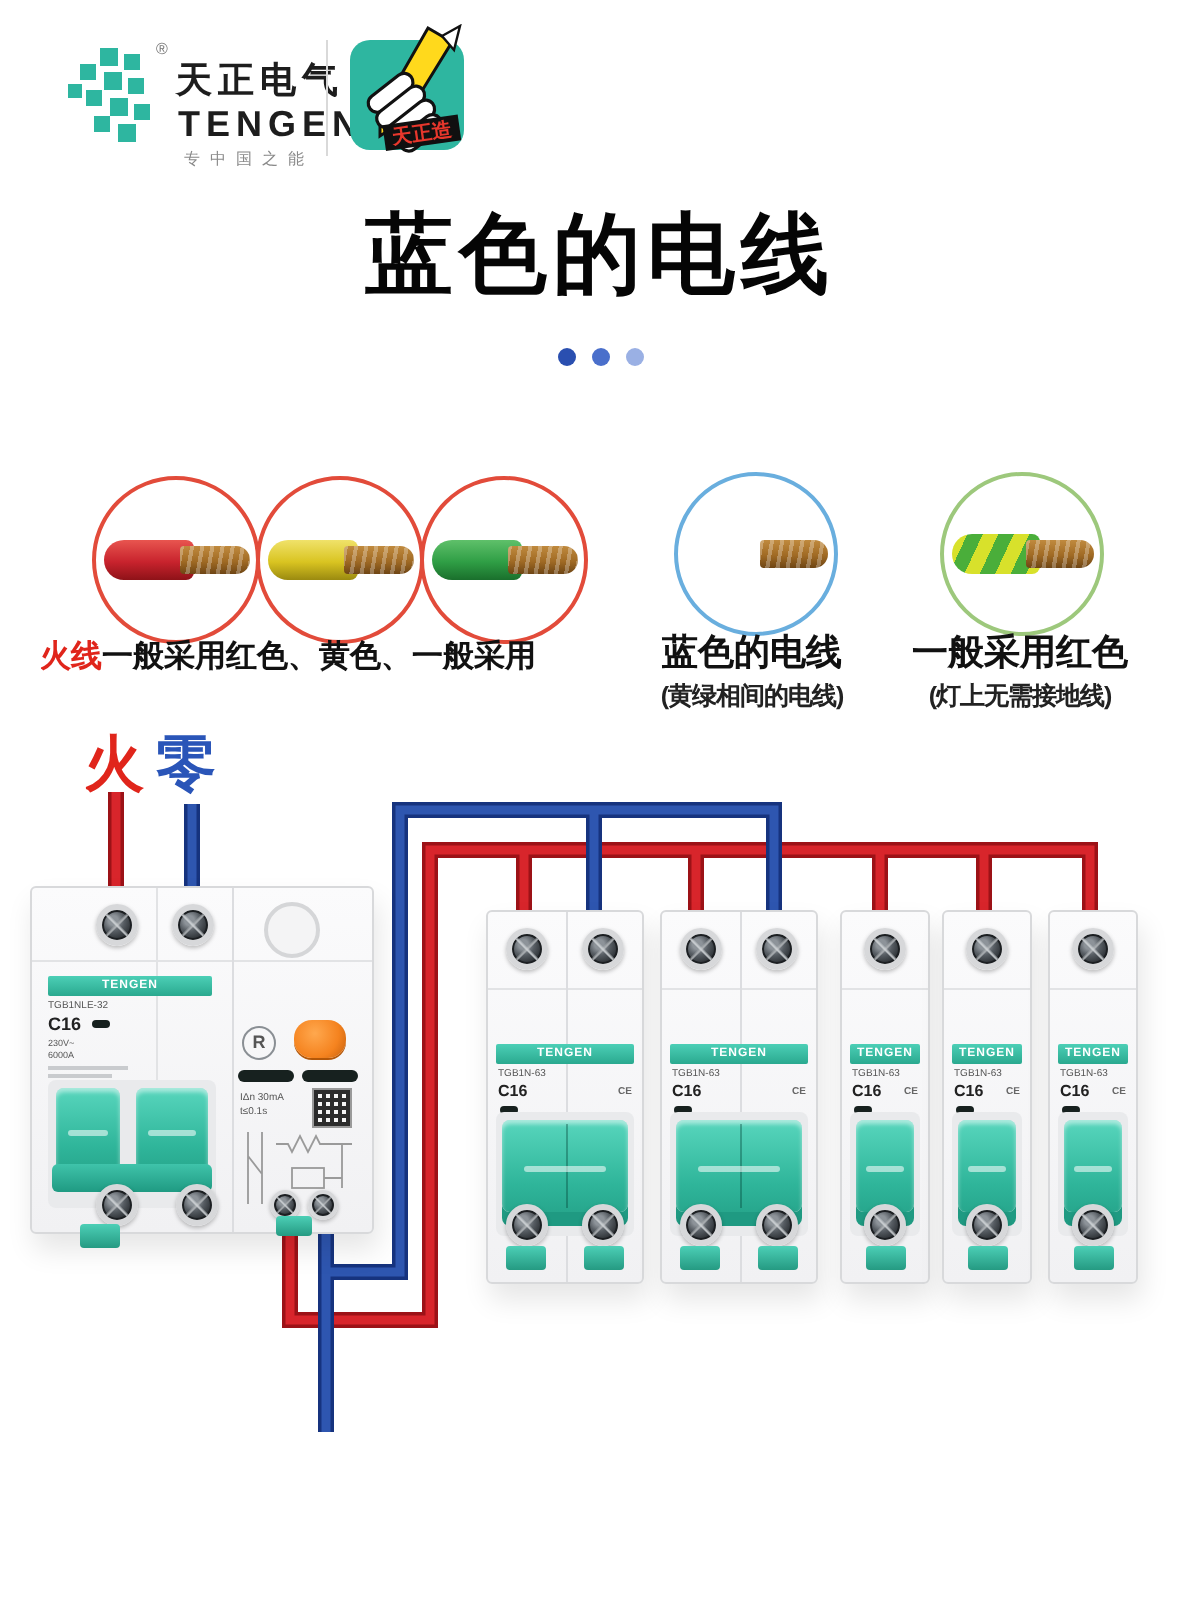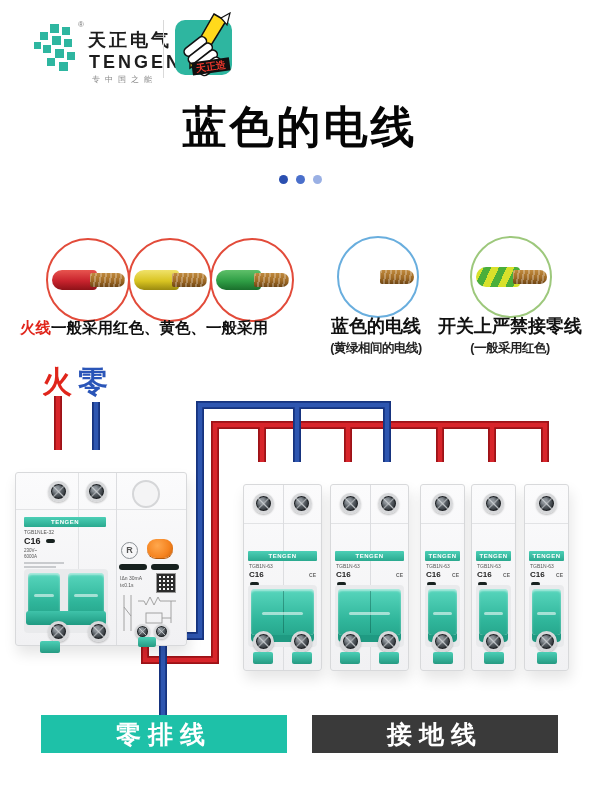--- a/index.html
+++ b/index.html
@@ -48,21 +48,21 @@
   .lbl-neutral{color:var(--legend_neutral,#4d9fd6);}
   .lbl-earth{color:var(--legend_earth,#76b842);}
 
   
   .feed{position:absolute;font-size:30px;font-weight:900;}
   .feed-l{left:42px;top:362px;color:var(--live_red,#e0251b);}
   .feed-n{left:78px;top:362px;color:var(--neutral_blue,#2a55b8);}
   #wires{position:absolute;left:0;top:0;z-index:1;}
 
   .brk{position:absolute;z-index:2;background:linear-gradient(180deg,#fbfbfc,#f1f1f3);
-       border:1px solid #d8d9db;border-radius:3px;box-shadow:2px 8px 14px rgba(0,0,0,.10);margin-top:29px;}
+       border:1px solid #d8d9db;border-radius:3px;box-shadow:2px 8px 14px rgba(0,0,0,.10);}
   .groove{position:absolute;left:0;right:0;top:38px;border-top:1px solid #e2e3e5;}
   .band{position:absolute;left:4px;right:4px;height:10px;top:66px;border-radius:1px;
         background:linear-gradient(180deg,var(--band_teal_light,#4ccfb6),var(--band_teal_dark,#2aa98f));
         color:#fff;font-size:6px;font-weight:700;text-align:center;line-height:10px;letter-spacing:.5px;}
   .model{position:absolute;left:5px;top:78px;font-size:5px;color:#555;}
   .rating{position:absolute;left:5px;top:85px;font-size:8px;font-weight:800;color:#222;}
   .ce{position:absolute;right:5px;top:87px;font-size:5px;color:#666;font-weight:700;}
   .pill{position:absolute;left:6px;top:97px;width:9px;height:4px;border-radius:2px;background:#17211f;}
   .micro{position:absolute;left:6px;height:2px;background:#c9cbce;}
   .m1{top:104px;width:55%;} .m2{top:108px;width:45%;}
@@ -201,22 +201,22 @@
   </div>
 
   <div class="cap1"><span class="lbl-live">火线</span><span>一般采用红色、黄色、一般采用</span></div>
 
   <div class="capblock cb-blue">
     <div>蓝色的电线</div>
     <div class="note">(黄绿相间的电线)</div>
   </div>
 
   <div class="capblock cb-green">
-    <div>开关上严禁接零线</div>
-    <div class="note">(一般采用红色)</div>
+    <div>一般采用红色</div>
+    <div class="note">(灯上无需接地线)</div>
   </div>
 
   <div class="feed feed-l">火</div>
   <div class="feed feed-n">零</div>
 
   <svg id="wires" width="600" height="800" viewBox="0 0 600 800">
 
     <g fill="none" style="stroke:var(--wire_red_dark,#9c1217)" stroke-width="8">
       <path d="M58 396 V450"></path>
       <path d="M145 610 V660 H215 V425 H545 V462"></path>
@@ -371,16 +371,14 @@
     <span class="ce">CE</span>
     <span class="pill"></span>
     <div class="micro m1"></div>
     <div class="micro m2"></div>
     <div class="recess"></div>
     <div class="toggle"></div>
     <span class="screw s-bot"></span>
     <span class="clip"></span>
   </div>
 
-  <div class="bar bar-n">零排线</div>
-  <div class="bar bar-g">接地线</div>
 
 </div>
 
 </body></html>

